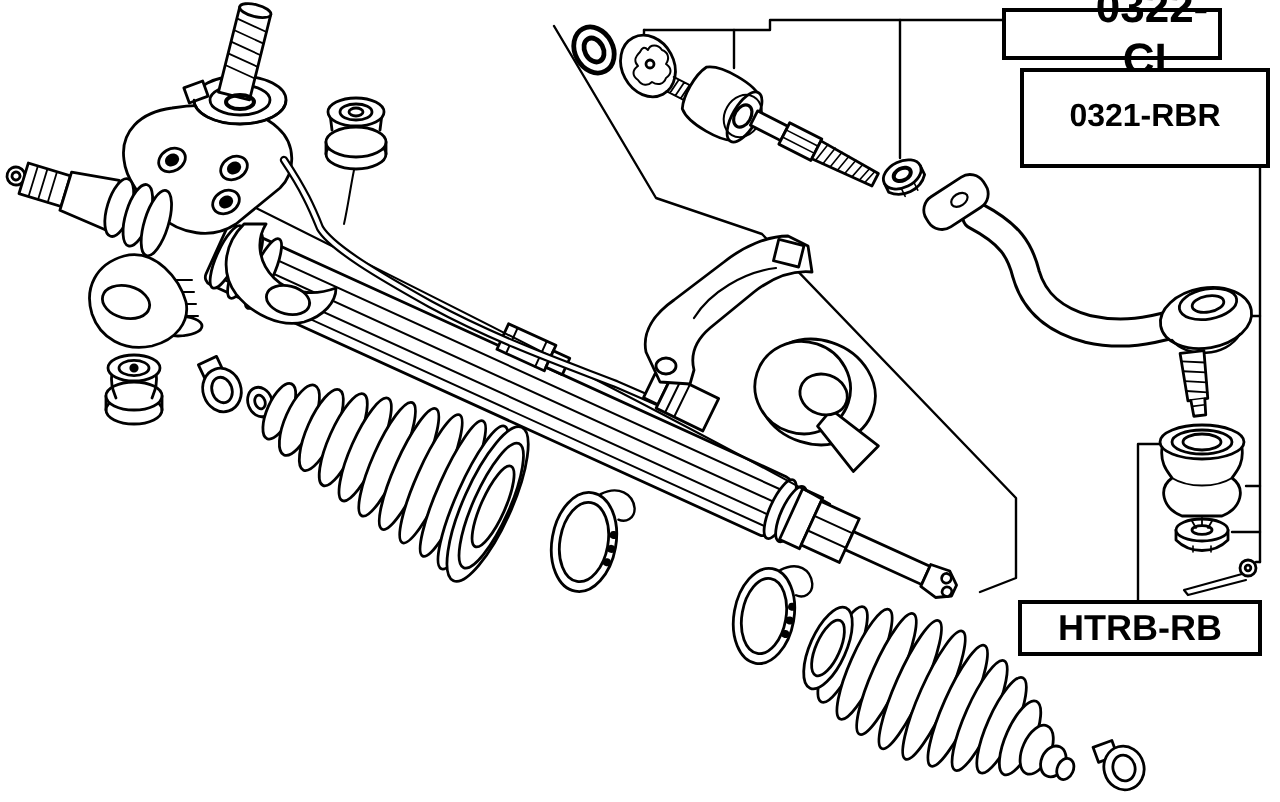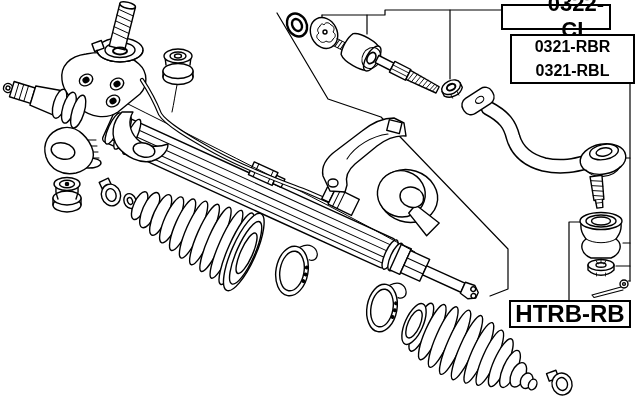--- a/index.html
+++ b/index.html
@@ -5,21 +5,21 @@
   html,body{margin:0;padding:0;background:#fff;}
   .stage{position:relative;width:640px;height:401px;background:#fff;overflow:hidden;
          font-family:"Liberation Sans",sans-serif;}
   .stage svg{position:absolute;left:0;top:0;}
   .plabel{position:absolute;box-sizing:border-box;border:2px solid #000;background:#fff;color:#000;
           font-weight:bold;display:flex;flex-direction:column;align-items:center;justify-content:center;
           text-align:center;cursor:pointer;}
   #label-0322{left:501px;top:4px;width:110px;height:26px;font-size:22px;padding-left:40px;}
   #label-0321{left:510px;top:34px;width:125px;height:50px;font-size:16px;}
   #label-0321 .line{line-height:24px;}
-  #label-htrb{left:509px;top:300px;width:122px;height:28px;font-size:24px;}
+  #label-htrb{left:509px;top:300px;width:122px;height:28px;font-size:18px;}
 </style>
 </head>
 <body>
 
 <div class="stage">
 
 <svg width="640" height="401" viewBox="0 0 640 401">
 <g fill="none" stroke="#000" stroke-width="1.4" stroke-linecap="round" stroke-linejoin="round">
 
   <g stroke-width="1.2">
@@ -293,20 +293,19 @@
 
 </g>
 </svg>
 
 <div class="plabel" id="label-0322">
   <span class="line">0322-CL</span>
 </div>
 
 <div class="plabel" id="label-0321">
   <span class="line">0321-RBR</span>
-  <span class="line">0321-RBL</span>
 </div>
 
 <div class="plabel" id="label-htrb">
   <span class="line">HTRB-RB</span>
 </div>
 
 </div>
 
 </body></html>

